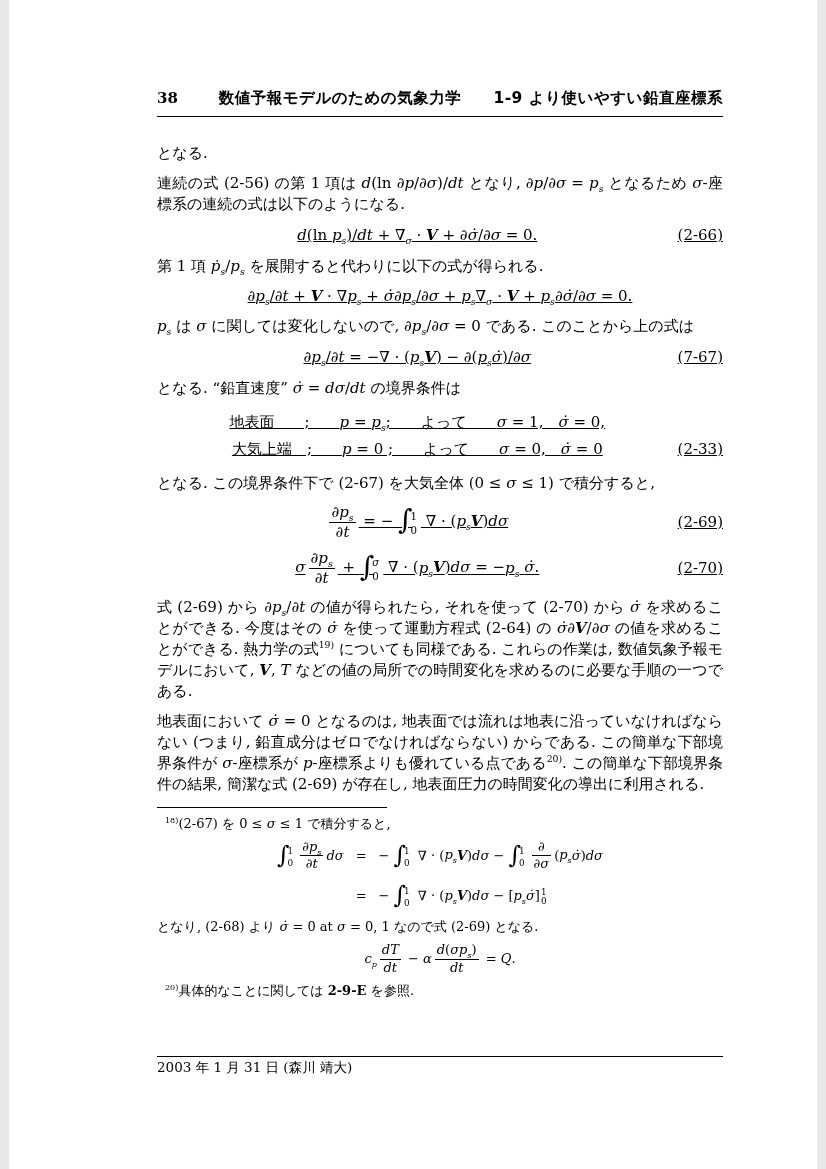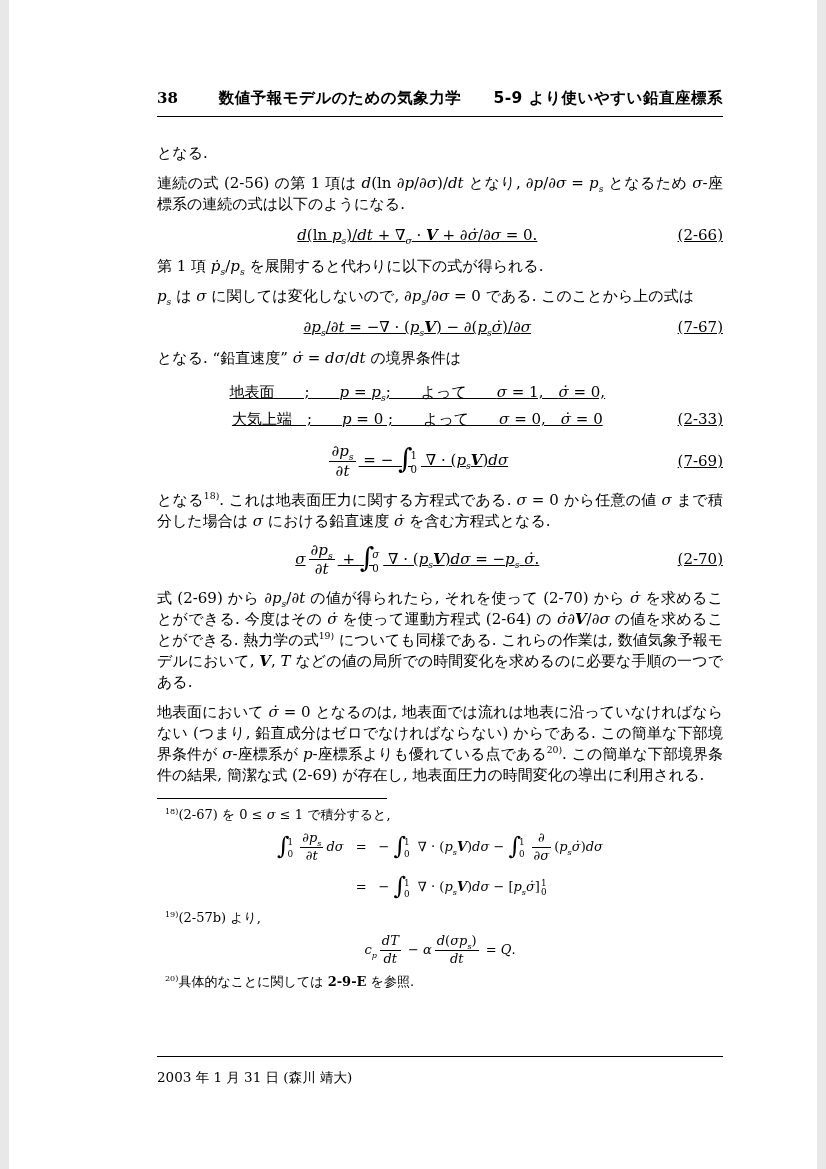--- a/index.html
+++ b/index.html
@@ -60,77 +60,80 @@
   .fn .fnindent{display:inline-block;width:8px;}
   .fneq{display:flex;justify-content:center;margin:7px 0;line-height:1.25;}
   .algn{display:inline-grid;grid-template-columns:auto auto auto;column-gap:12px;row-gap:9px;align-items:center;}
   .algn .c1{justify-self:end;}
   .algn .c2{justify-self:center;}
   .algn .c3{justify-self:start;}
 
   
   .footer{
     position:absolute;left:148px;width:566px;top:1056px;height:60px;
-    background:#fff;border-top:1px solid #000;padding-top:10px;
+    background:#fff;border-top:1px solid #000;
     font-size:13.5px;
   }
 </style>
 </head>
 <body>
 
 <div class="page">
   <div class="content">
 
     <div class="runhead">
       <span>
         <span class="num">38</span>
         <span class="ltitle">数値予報モデルのための気象力学</span>
       </span>
-      <span class="rtitle">5-9 より使いやすい鉛直座標系</span>
+      <span class="rtitle">1-9 より使いやすい鉛直座標系</span>
     </div>
 
     <div class="para first">となる.</div>
 
     <div class="para">連続の式 (2-56) の第 1 項は <i>d</i>(ln ∂<i>p</i>/∂<i>σ</i>)/<i>dt</i> となり, ∂<i>p</i>/∂<i>σ</i> = <i>p<sub>s</sub></i> となるため <i>σ</i>-座標系の連続の式は以下のようになる.</div>
 
     <div class="eq">
       <span class="eqc"><i>d</i>(ln <i>p<sub>s</sub></i>)/<i>dt</i> + ∇<sub><i>σ</i></sub> · <b><i>V</i></b> + ∂<i>σ̇</i>/∂<i>σ</i> = 0.</span>
       <span class="eqn">(2-66)</span>
     </div>
 
     <div class="para">第 1 項 <i>ṗ<sub>s</sub></i>/<i>p<sub>s</sub></i> を展開すると代わりに以下の式が得られる.</div>
 
+    <div class="eq">
+      <span class="eqc">∂<i>p<sub>s</sub></i>/∂<i>t</i> + <b><i>V</i></b> · ∇<i>p<sub>s</sub></i> + <i>σ̇</i>∂<i>p<sub>s</sub></i>/∂<i>σ</i> + <i>p<sub>s</sub></i>∇<sub><i>σ</i></sub> · <b><i>V</i></b> + <i>p<sub>s</sub></i>∂<i>σ̇</i>/∂<i>σ</i> = 0.</span>
+    </div>
 
     <div class="para"><i>p<sub>s</sub></i> は <i>σ</i> に関しては変化しないので, ∂<i>p<sub>s</sub></i>/∂<i>σ</i> = 0 である. このことから上の式は</div>
 
     <div class="eq">
       <span class="eqc">∂<i>p<sub>s</sub></i>/∂<i>t</i> = −∇ · (<i>p<sub>s</sub></i><b><i>V</i></b>) − ∂(<i>p<sub>s</sub></i><i>σ̇</i>)/∂<i>σ</i></span>
       <span class="eqn">(7-67)</span>
     </div>
 
     <div class="para">となる. “鉛直速度” <i>σ̇</i> = <i>dσ</i>/<i>dt</i> の境界条件は</div>
 
     <div class="eq baseend">
       <span class="eqc">
         <span class="eq68line">地表面  ;  <i>p</i> = <i>p<sub>s</sub></i>;  よって  <i>σ</i> = 1, <i>σ̇</i> = 0,</span>
         <span class="eq68line">大気上端 ;  <i>p</i> = 0 ;  よって  <i>σ</i> = 0, <i>σ̇</i> = 0</span>
       </span>
       <span class="eqn" style="line-height:27px;">(2-33)</span>
     </div>
 
+    <div class="para">となる. この境界条件下で (2-67) を大気全体 (0 ≤ <i>σ</i> ≤ 1) で積分すると,</div>
 
     <div class="eq">
       <span class="eqc"><span class="frac"><span class="num">∂<i>p<sub>s</sub></i></span><span class="den">∂<i>t</i></span></span> = − <span class="bint">∫</span><span class="ilims">
             <span class="t">1</span>
             <span class="b">0</span>
           </span> ∇ · (<i>p<sub>s</sub></i><b><i>V</i></b>)<i>dσ</i></span>
-      <span class="eqn">(7-69)</span>
+      <span class="eqn">(2-69)</span>
     </div>
 
-    <div class="para">となる<sup>18)</sup>. これは地表面圧力に関する方程式である. <i>σ</i> = 0 から任意の値 <i>σ</i> まで積分した場合は <i>σ</i> における鉛直速度 <i>σ̇</i> を含む方程式となる.</div>
 
     <div class="eq">
       <span class="eqc"><i>σ</i><span class="frac"><span class="num">∂<i>p<sub>s</sub></i></span><span class="den">∂<i>t</i></span></span> + <span class="bint">∫</span><span class="ilims">
             <span class="t"><i>σ</i></span>
             <span class="b">0</span>
           </span> ∇ · (<i>p<sub>s</sub></i><b><i>V</i></b>)<i>dσ</i> = −<i>p<sub>s</sub></i> <i>σ̇</i>.</span>
       <span class="eqn">(2-70)</span>
     </div>
 
     <div class="para">式 (2-69) から ∂<i>p<sub>s</sub></i>/∂<i>t</i> の値が得られたら, それを使って (2-70) から <i>σ̇</i> を求めることができる. 今度はその <i>σ̇</i> を使って運動方程式 (2-64) の <i>σ̇</i>∂<b><i>V</i></b>/∂<i>σ</i> の値を求めることができる. 熱力学の式<sup>19)</sup> についても同様である. これらの作業は, 数値気象予報モデルにおいて, <b><i>V</i></b>, <i>T</i> などの値の局所での時間変化を求めるのに必要な手順の一つである.</div>
@@ -161,22 +164,22 @@
           <span class="c3">− <span class="bint">∫</span><span class="ilims">
                 <span class="t">1</span>
                 <span class="b">0</span>
               </span> ∇ · (<i>p<sub>s</sub></i><b><i>V</i></b>)<i>dσ</i> − [<i>p<sub>s</sub></i><i>σ̇</i>]<span class="ilims tight">
                 <span class="t">1</span>
                 <span class="b">0</span>
               </span></span>
         </span>
       </div>
 
+      <div class="fn">となり, (2-68) より <i>σ̇</i> = 0 at <i>σ</i> = 0, 1 なので式 (2-69) となる.</div>
 
-      <div class="fn"><span class="fnindent"></span><span><sup>19)</sup>(2-57b) より,</span></div>
 
       <div class="fneq">
         <span><i>c<sub>p</sub></i><span class="frac"><span class="num"><i>dT</i></span><span class="den"><i>dt</i></span></span> − <i>α</i><span class="frac"><span class="num"><i>d</i>(<i>σp<sub>s</sub></i>)</span><span class="den"><i>dt</i></span></span> = <i>Q</i>.</span>
       </div>
 
       <div class="fn"><span class="fnindent"></span><span><sup>20)</sup>具体的なことに関しては <b>2-9-E</b> を参照.</span></div>
     </div>
 
   </div>
 

